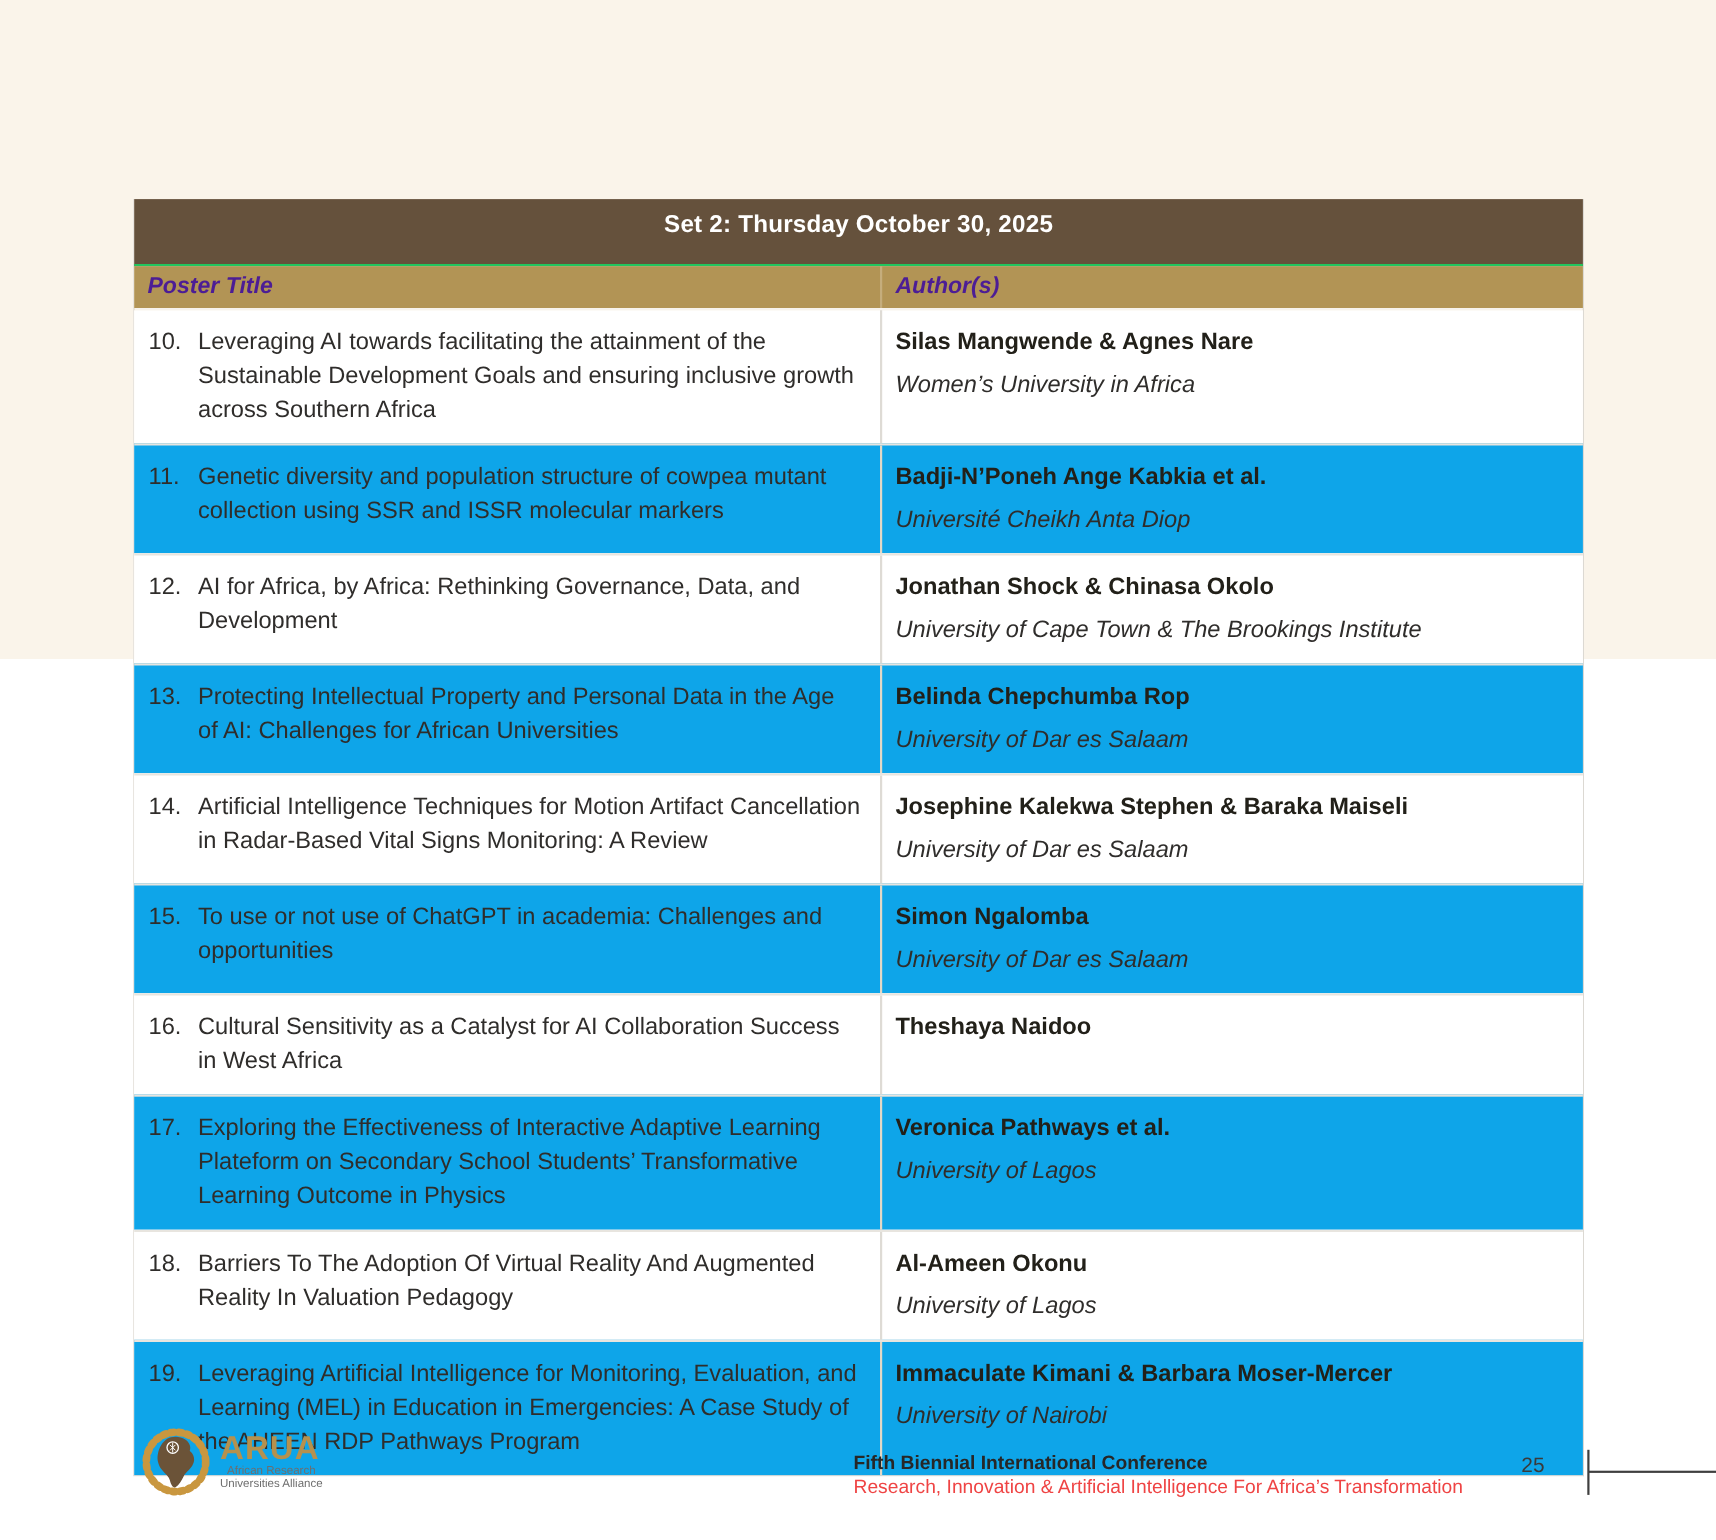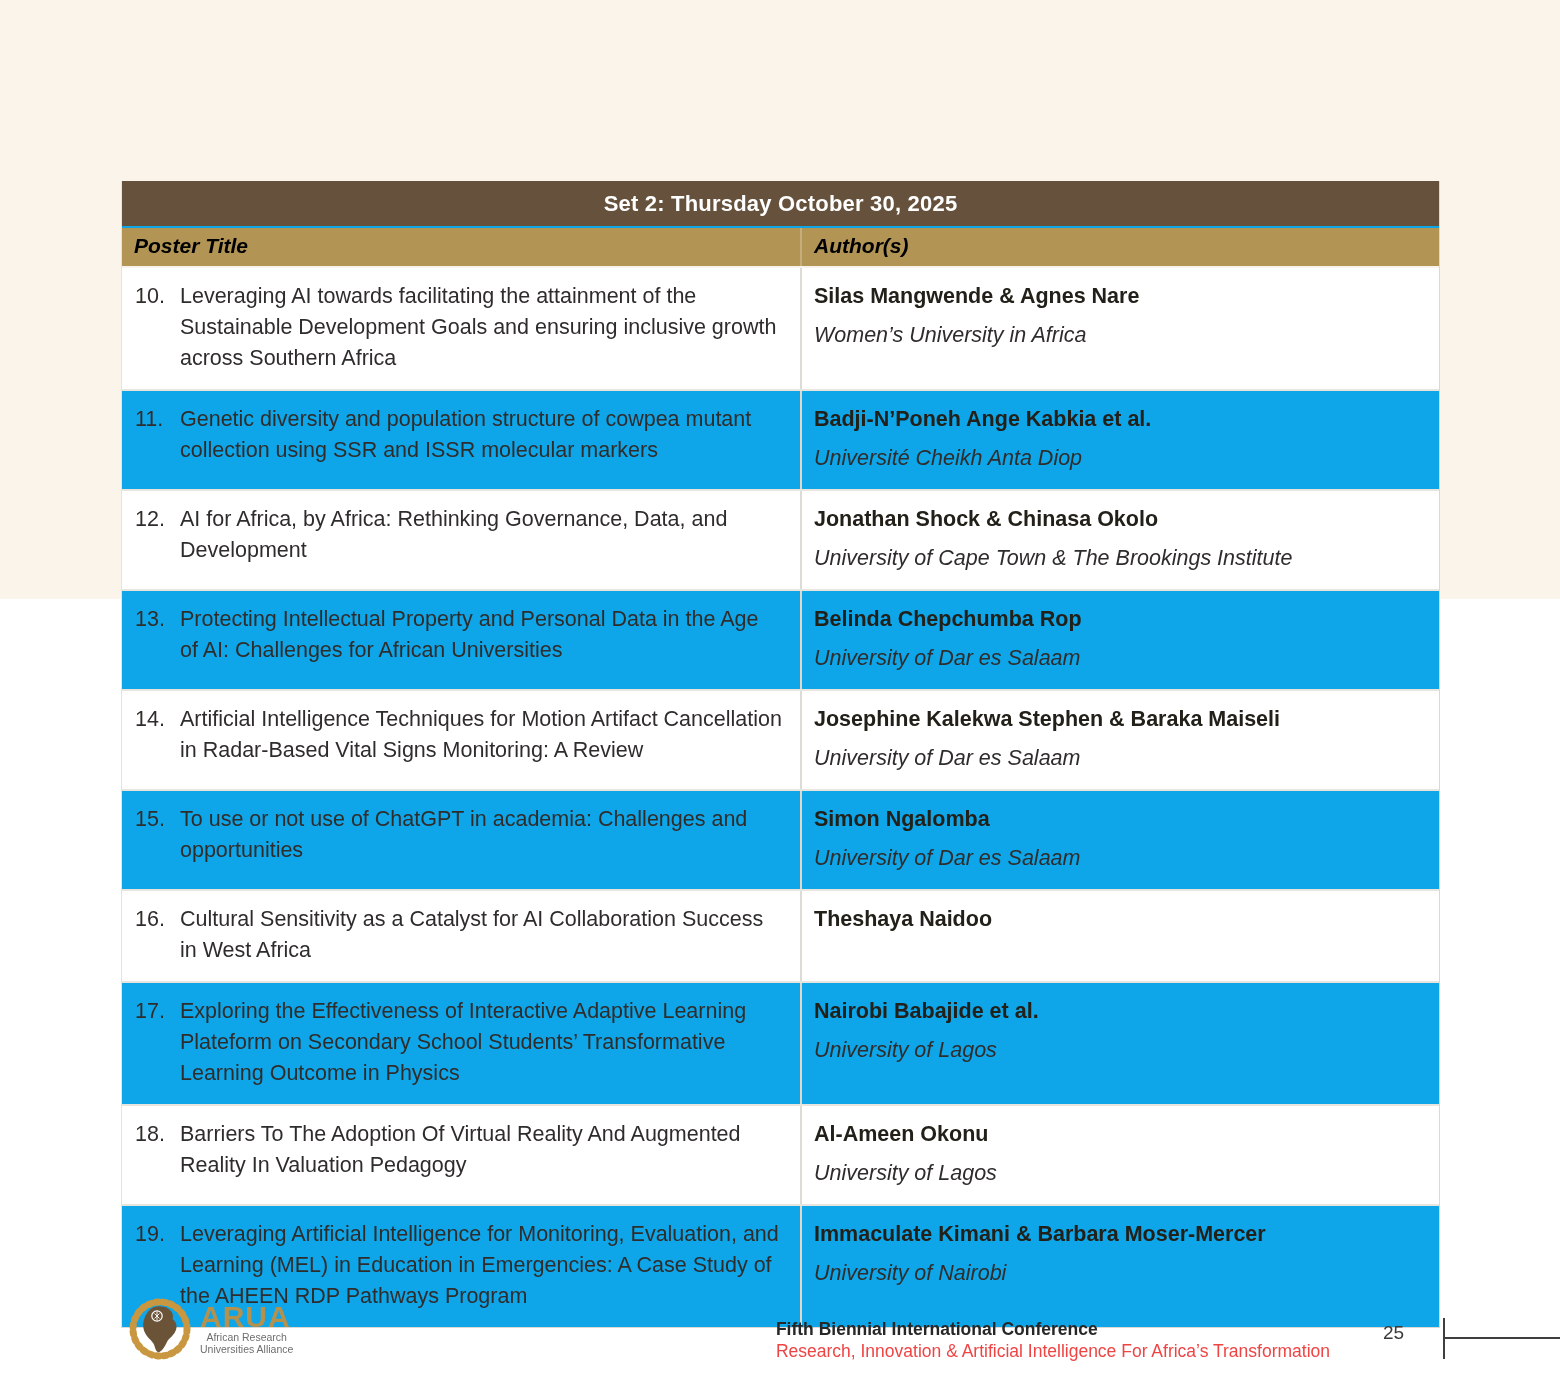--- a/index.html
+++ b/index.html
@@ -14,26 +14,26 @@
   
   .poster-table {
     position: absolute; left: 121px; top: 181px; width: 1319px;
     border-right: 1px solid #dcd9d3;
     border-left: 1px solid #e6e3dd;
     border-bottom: 1px solid #dcd9d3;
   }
   .set-header {
     background: #65513c; color: #ffffff;
     font-size: 22px; font-weight: bold; text-align: center;
-    padding: 10px 0 9px 0; letter-spacing: .2px;
-    border-bottom: 2px solid #0ea5e9;
+    padding: 10px 0 23px 0; letter-spacing: .2px;
+    border-bottom: 2px solid #22c55e;
   }
   .col-header {
     display: grid; grid-template-columns: 678px 1fr;
-    background: #b29455; color: #000000;
+    background: #b29455; color: #4c1d95;
     font-size: 21px; font-weight: bold; font-style: italic;
     border-bottom: 2px solid #f7f3ec;
   }
   .col-header > div { padding: 6px 12px 8px 12px; }
   .col-header > div + div { border-left: 2px solid #c5ad7c; }
 
   .row {
     display: grid; grid-template-columns: 678px 1fr;
     background: #ffffff;
     border-top: 2px solid #e8e5df;
@@ -151,21 +151,21 @@
       <div class="author-name">Theshaya Naidoo</div>
     </div>
   </div>
 
   <div class="row alt">
     <div class="cell title-cell">
       <span class="num">17.</span>
       <span class="title">Exploring the Effectiveness of Interactive Adaptive Learning Plateform on Secondary School Students’ Transformative Learning Outcome in Physics</span>
     </div>
     <div class="cell author-cell">
-      <div class="author-name">Nairobi Babajide et al.</div>
+      <div class="author-name">Veronica Pathways et al.</div>
       <div class="author-inst">University of Lagos</div>
     </div>
   </div>
 
   <div class="row">
     <div class="cell title-cell">
       <span class="num">18.</span>
       <span class="title">Barriers To The Adoption Of Virtual Reality And Augmented Reality In Valuation Pedagogy</span>
     </div>
     <div class="cell author-cell">

